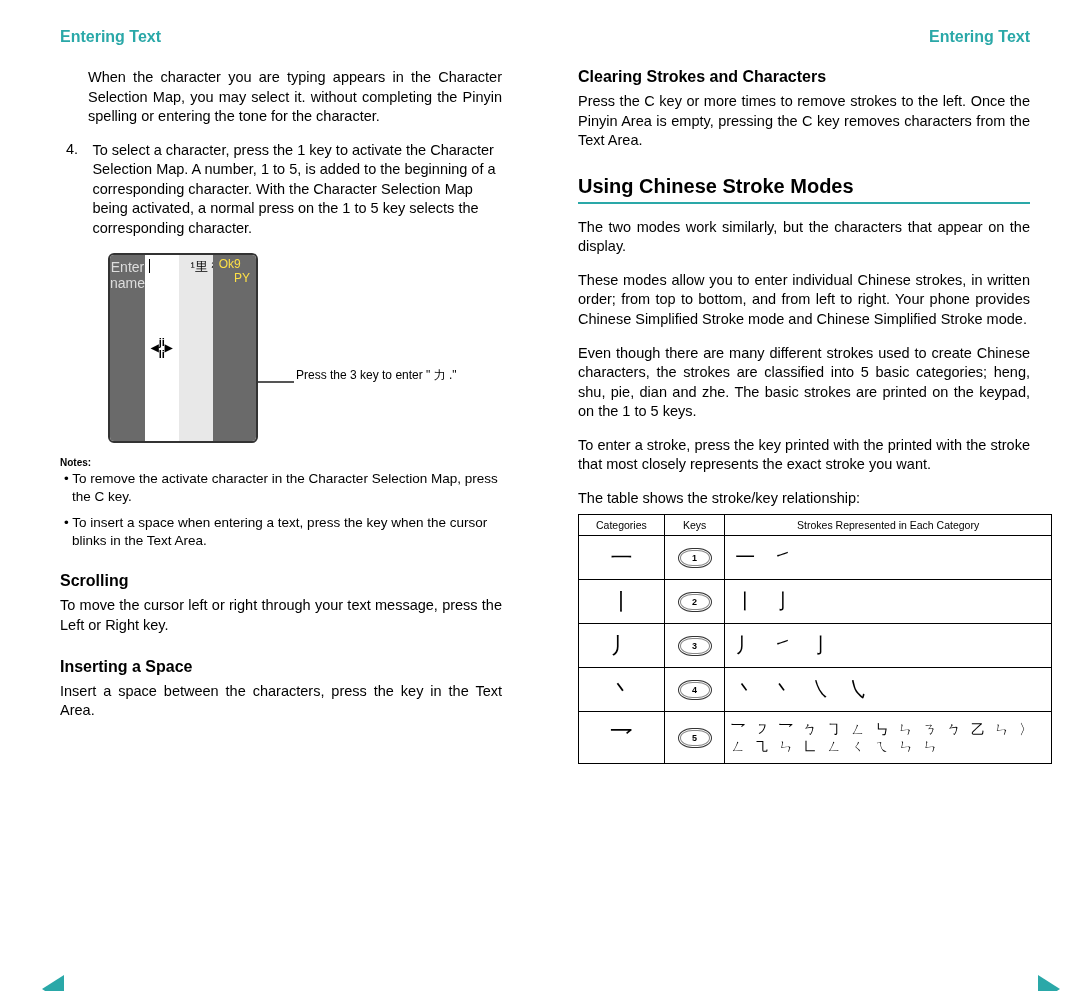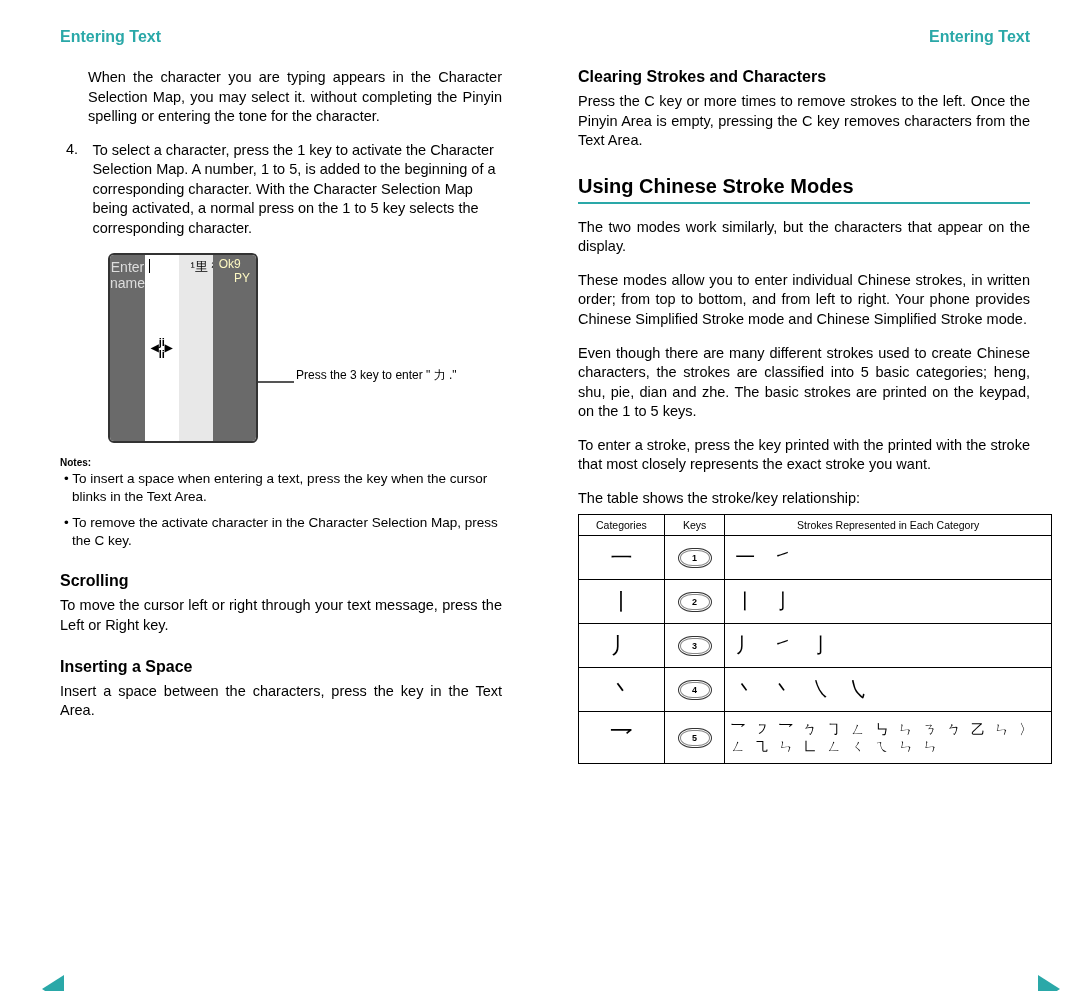--- a/index.html
+++ b/index.html
@@ -52,21 +52,21 @@
     border: 2px solid #333; border-radius: 6px;
     background:#fff; overflow:hidden;
     display:flex; flex-direction:row;
   }
   .phone-title { background:#6a6a6a; color:#ddd; text-align:center; font-size:14px; padding:4px 0; }
   .phone-blank { flex:1; background:#fff; border-bottom:1px solid #999; position:relative;}
   .phone-blank .cursor { position:absolute; left:4px; top:4px; width:1px; height:14px; background:#000;}
   .phone-pinyin { background:#fff; font-size:11px; padding:2px 6px; display:flex; justify-content:space-between; align-items:center; font-weight:bold;}
   .phone-pinyin .tri { font-size:10px;}
   .phone-chars { background:#e8e8e8; font-size:13px; padding:3px 12px; letter-spacing:0px; white-space:nowrap; overflow:hidden;}
-  .phone-soft { background:#6a6a6a; color:#fef9c3; font-size:12px; padding:2px 6px; display:flex; justify-content:space-between;}
+  .phone-soft { background:#6a6a6a; color:#fde047; font-size:12px; padding:2px 6px; display:flex; justify-content:space-between;}
   .callout-line { width:36px; height:2px; background:#555; margin:0 2px 0 0; align-self:center; position:relative; top:34px;}
   .callout-text { font-size:12px; line-height:1.3; position:relative; top:28px; }
 
   
   .stroke-table { border-collapse: collapse; margin-top:6px; width: 474px; }
   .stroke-table th { border:1px solid #000; font-size:10.5px; font-weight:normal; padding:4px 3px; text-align:center; }
   .stroke-table td { border:1px solid #000; height:44px; text-align:center; vertical-align:middle; }
   .stroke-table td.cat { width:78px; font-size:22px; }
   .stroke-table td.key { width:55px; }
   .stroke-table td.strk { width:297px; font-size:20px; text-align:left; padding-left:10px; letter-spacing:6px;}
@@ -121,22 +121,22 @@
         <div class="phone-soft">
           <span>Ok</span>
           <span>9  PY</span>
         </div>
       </div>
       <div class="callout-line"></div>
       <div class="callout-text">Press the 3 key to enter " 力 ."</div>
     </div>
 
     <div class="notes-label">Notes:</div>
+    <p class="note-item">• To remove the activate character in the Character Selection Map, press the C key.</p>
     <p class="note-item">• To insert a space when entering a text, press the     key when the cursor blinks in the Text Area.</p>
-    <p class="note-item">• To remove the activate character in the Character Selection Map, press the C key.</p>
 
     <div class="sub-heading">Scrolling</div>
     <p class="body-text">To move the cursor left or right through your text message, press the Left or Right key.</p>
 
     <div class="sub-heading">Inserting a Space</div>
     <p class="body-text">Insert a space between the characters, press the     key in the Text Area.</p>
 
     <div class="pagenum-badge pn-left">
       <div class="tri-left"></div>
       <span class="pn-text-left">40</span>

